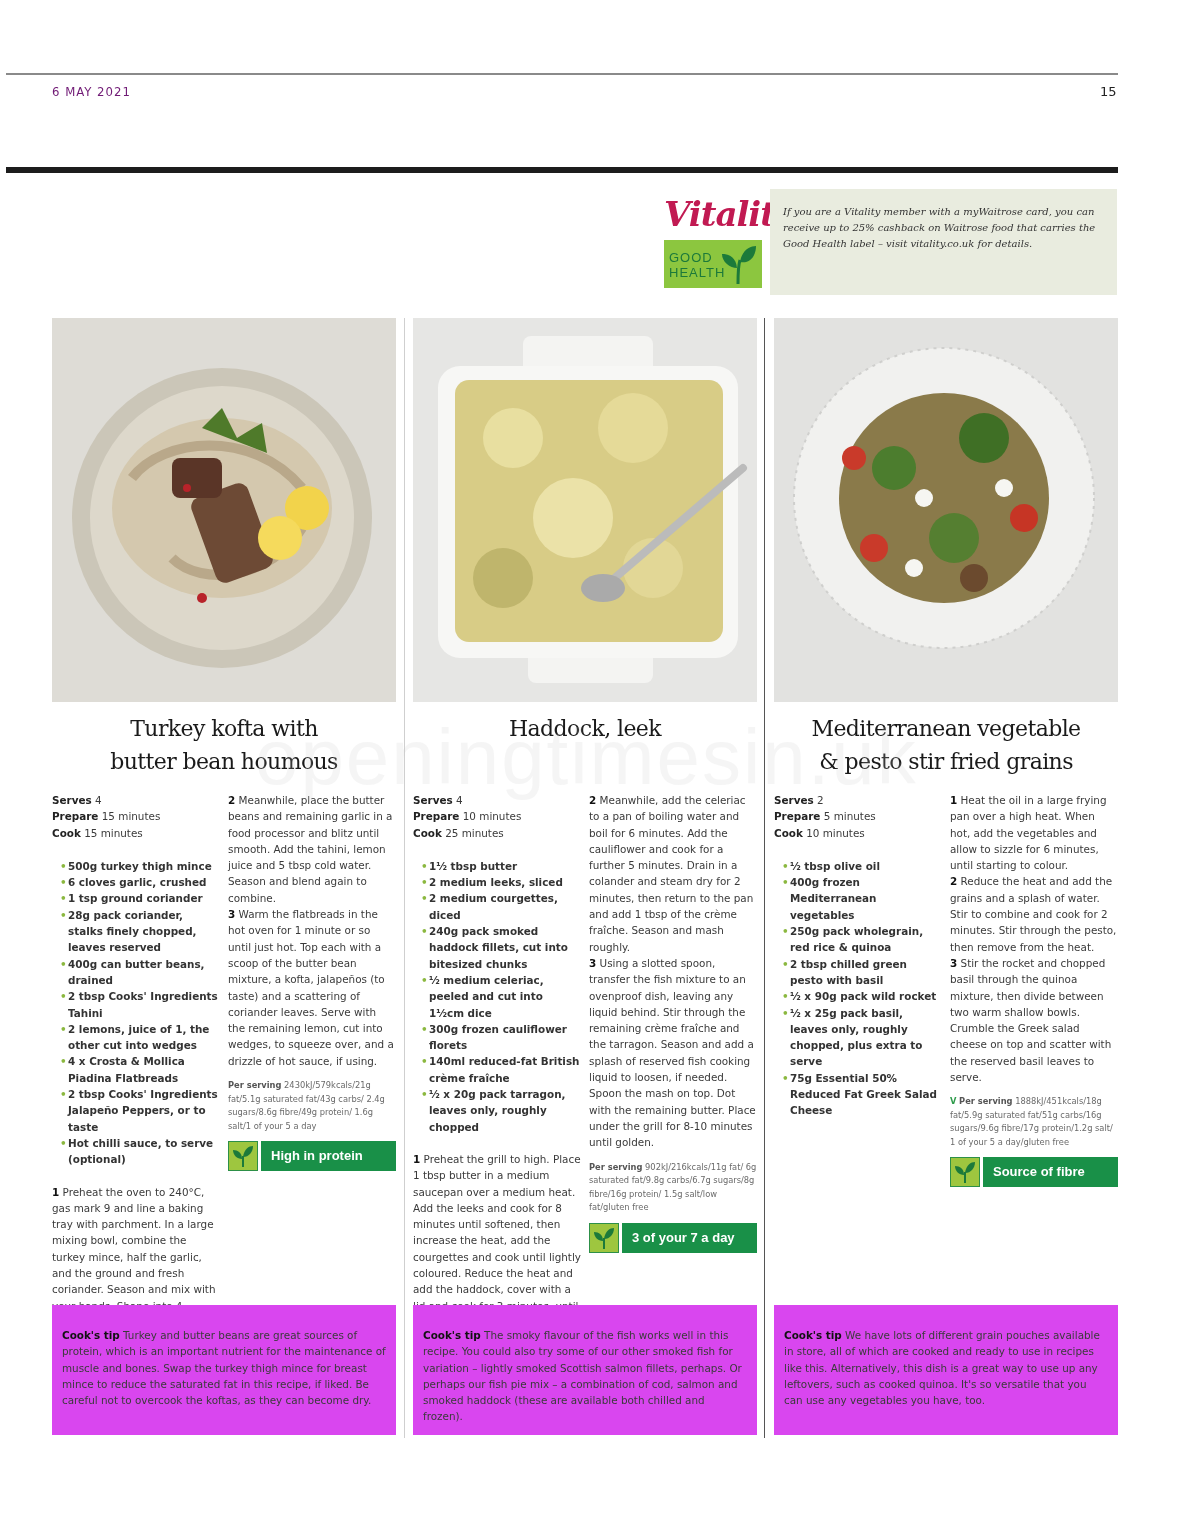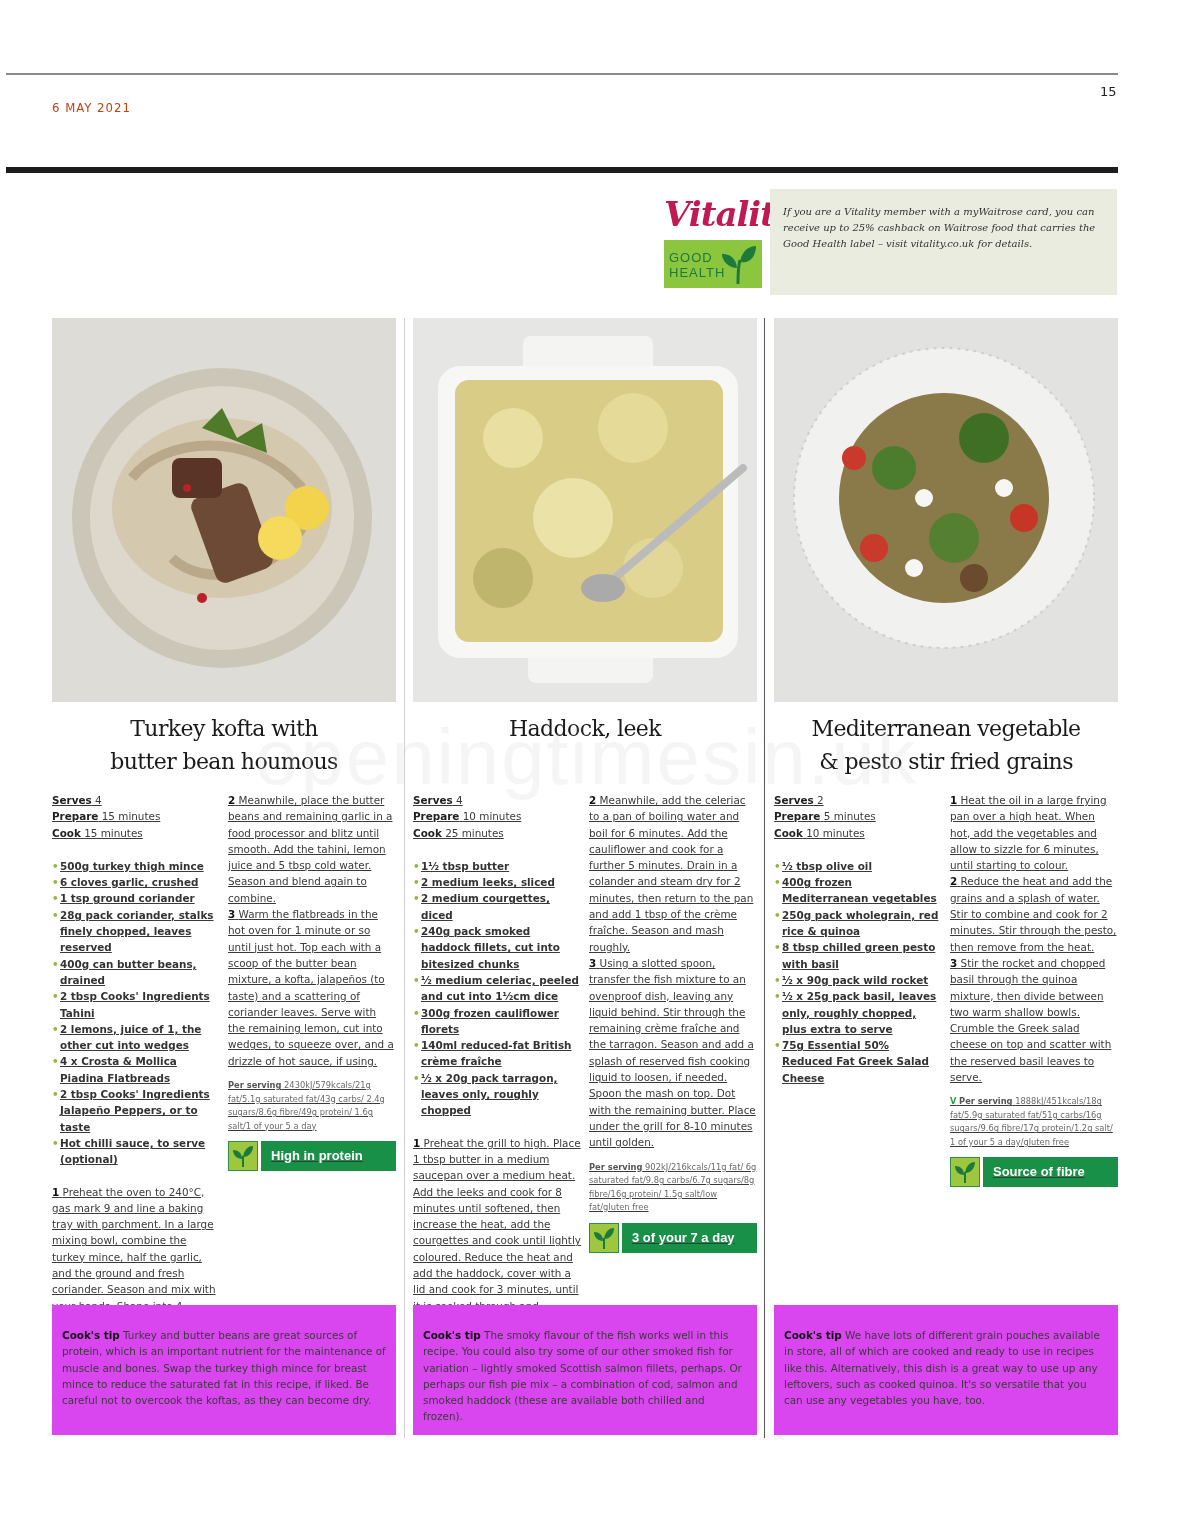--- a/index.html
+++ b/index.html
@@ -1,41 +1,41 @@
 <!DOCTYPE html>
 <html><head>
 <meta charset="utf-8">
 <style>
   * { box-sizing: border-box; margin: 0; padding: 0; }
   body { width: 1200px; height: 1518px; background: #ffffff; position: relative; overflow: hidden;
          font-family: "DejaVu Sans", sans-serif; color: #2a2a2a; }
   .top-rule { position: absolute; left: 6px; top: 73px; width: 1112px; height: 2px; background: #8a8a8a; }
-  .date { position: absolute; left: 52px; top: 100px; font-family: "DejaVu Sans Condensed","DejaVu Sans", sans-serif; font-size: 13px; letter-spacing: 1px; color: #c2410c; }
+  .date { position: absolute; left: 52px; top: 84px; font-family: "DejaVu Sans Condensed","DejaVu Sans", sans-serif; font-size: 13px; letter-spacing: 1px; color: #701a75; }
   .pageno { position: absolute; left: 1100px; top: 84px; font-size: 13px; color: #222; }
   .thick-rule { position: absolute; left: 6px; top: 167px; width: 1112px; height: 6px; background: #1c1c1c; }
 
   .vitality { position: absolute; left: 664px; top: 190px; width: 104px; }
   .vitality-logo { font-family: "DejaVu Serif", serif; font-style: italic; font-weight: bold; font-size: 34px; color: #c11a52; line-height: 48px; letter-spacing: -1px; }
   .gh-badge { margin-top: 2px; width: 98px; height: 48px; background: #8cc63f; position: relative; }
   .gh-text { position: absolute; left: 5px; top: 10px; font-size: 13px; line-height: 15px; color: #1c7a3a; letter-spacing: 1px; font-family: "Liberation Sans", sans-serif; }
   .gh-leaf { position: absolute; right: 4px; top: 4px; }
   .cashback { position: absolute; left: 770px; top: 189px; width: 347px; height: 106px; background: #e9ecdf; padding: 14px 12px 0 13px; }
   .cashback h2 { font-family: "Liberation Sans", sans-serif; font-size: 13px; font-weight: bold; letter-spacing: 1.5px; color: #3c4b30; line-height: 16px; }
   .cashback p { font-family: "DejaVu Serif", serif; font-style: italic; font-size: 10px; line-height: 16px; color: #333; margin-top: 1px; }
 
   .col { position: absolute; top: 318px; width: 344px; }
   .col1 { left: 52px; } .col2 { left: 413px; } .col3 { left: 774px; }
   .vline { position: absolute; top: 318px; width: 1px; height: 1120px; background: #cfcfcf; }
   .vline.dark { background: #555; }
   .photo { width: 344px; height: 384px; position: relative; overflow: hidden; background: #e4e4e2; }
   .recipe-title { height: 90px; text-align: center; font-family: "DejaVu Serif", serif; font-size: 22px; line-height: 33px; color: #1a1a1a; padding-top: 10px; letter-spacing: -0.6px; }
   .body { display: flex; gap: 8px; }
-  .subcol { width: 168px; font-size: 10.4px; line-height: 16.3px; color: #3a3a3a; text-decoration: underline; }
+  .subcol { width: 168px; font-size: 10.4px; line-height: 16.3px; color: #3a3a3a; }
   .meta b { color: #222; }
-  .ingredients { list-style: none; margin-top: 17px; }
+  .ingredients { list-style: none; margin-top: 17px; margin-left: 8px; }
   .ingredients li { font-weight: bold; color: #333; padding-left: 8px; position: relative; }
   .ingredients li::before { content: "•"; position: absolute; left: 0; color: #8bb83f; }
   .step { margin-top: 0; }
   .step b { color: #111; }
   .steps { margin-top: 16px; }
   .nutrition { margin-top: 10px; font-size: 8.3px; line-height: 13.5px; color: #6a6a6a; }
   .nutrition b { color: #555; }
   .nutrition .v { color: #2d9b4a; font-weight: bold; }
   .badge { margin-top: 8px; display: flex; height: 30px; }
   .badge .leafbox { width: 30px; height: 30px; background: #9ec63f; border: 1px solid #2d9048; display: flex; align-items: center; justify-content: center; }
@@ -225,21 +225,21 @@
     <div class="subcol">
       <div class="meta">
         <div><b>Serves</b> <span>2</span></div>
         <div><b>Prepare</b> <span>5 minutes</span></div>
         <div><b>Cook</b> <span>10 minutes</span></div>
       </div>
       <ul class="ingredients">
         <li>½ tbsp olive oil</li>
         <li>400g frozen Mediterranean vegetables</li>
         <li>250g pack wholegrain, red rice &amp; quinoa</li>
-        <li>8 tbsp chilled green pesto with basil</li>
+        <li>2 tbsp chilled green pesto with basil</li>
         <li>½ x 90g pack wild rocket</li>
         <li>½ x 25g pack basil, leaves only, roughly chopped, plus extra to serve</li>
         <li>75g Essential 50% Reduced Fat Greek Salad Cheese</li>
       </ul>
     </div>
     <div class="subcol">
       <p class="step"><b>1</b> <span>Heat the oil in a large frying pan over a high heat. When hot, add the vegetables and allow to sizzle for 6 minutes, until starting to colour.</span></p>
       <p class="step"><b>2</b> <span>Reduce the heat and add the grains and a splash of water. Stir to combine and cook for 2 minutes. Stir through the pesto, then remove from the heat.</span></p>
       <p class="step"><b>3</b> <span>Stir the rocket and chopped basil through the quinoa mixture, then divide between two warm shallow bowls. Crumble the Greek salad cheese on top and scatter with the reserved basil leaves to serve.</span></p>
       <p class="nutrition"><span class="v">V</span> <b>Per serving</b> <span>1888kJ/451kcals/18g fat/5.9g saturated fat/51g carbs/16g sugars/9.6g fibre/17g protein/1.2g salt/ 1 of your 5 a day/gluten free</span></p>

